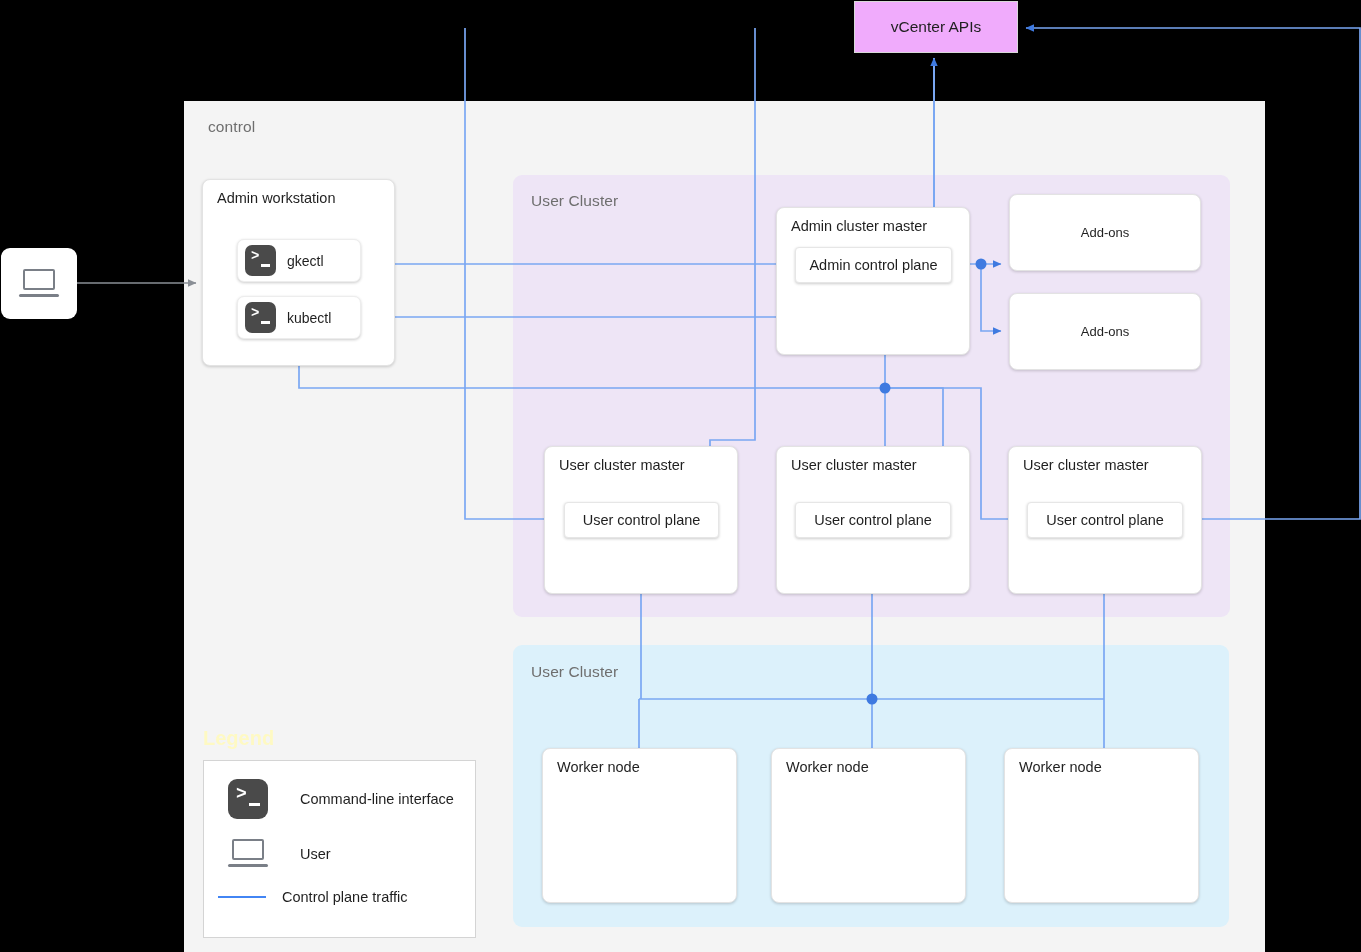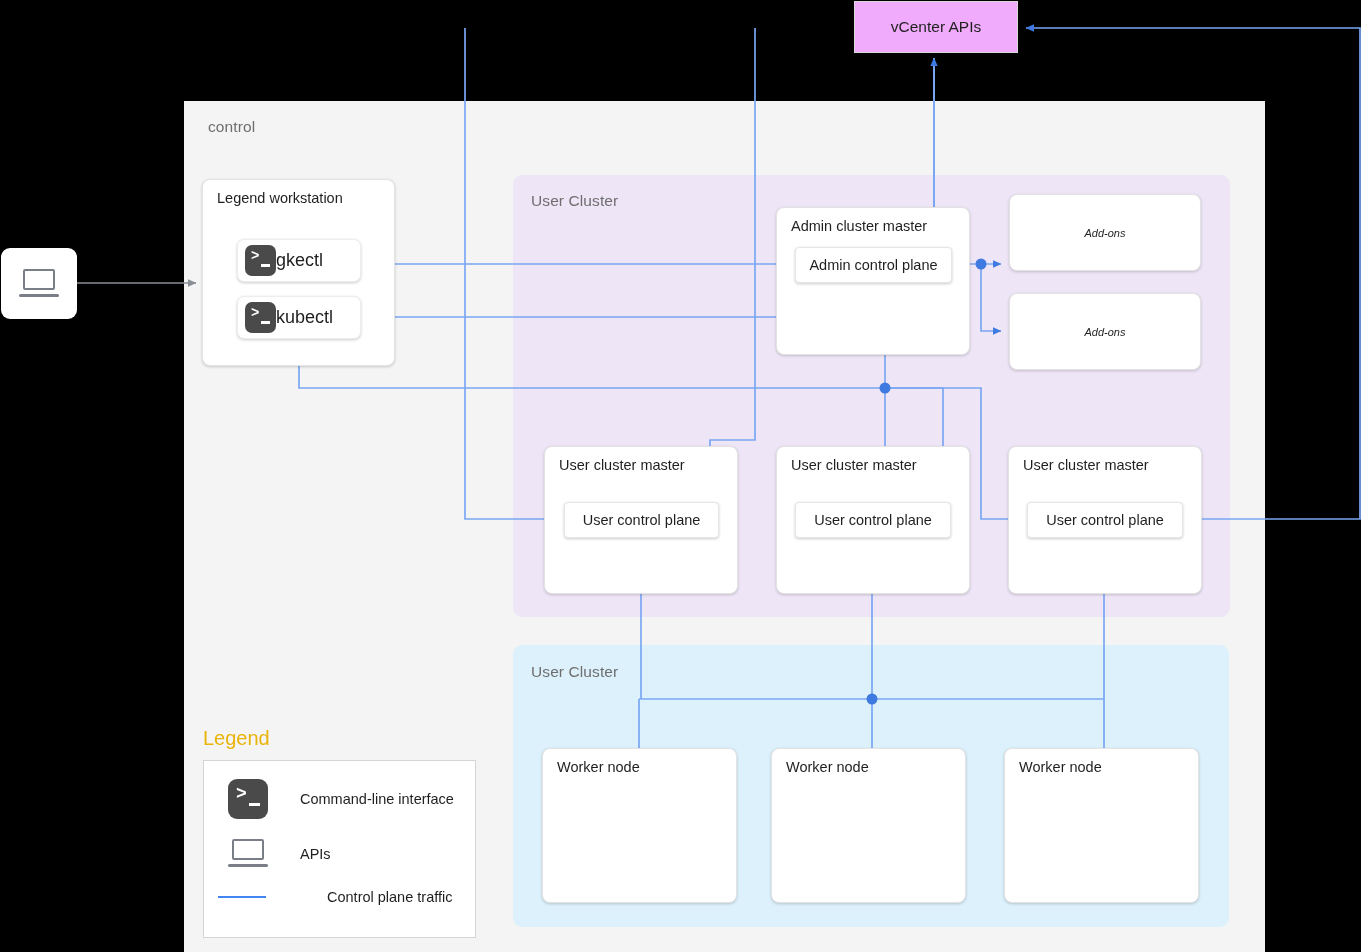--- a/index.html
+++ b/index.html
@@ -18,21 +18,21 @@
 
   .usercluster{left:513px;top:645px;width:716px;height:282px;
                background:#dcf1fb;border-radius:9px;}
   .usercluster-label{left:531px;top:663px;}
 
   
   .card{background:#fff;border:1px solid #e3e3e3;border-radius:8px;
         box-shadow:0 1px 3px rgba(0,0,0,.18);box-sizing:border-box;}
   .card-title{position:absolute;left:14px;top:10px;font-size:14.5px;color:#1f1f1f;}
   .card-center{display:flex;align-items:center;justify-content:center;
-               font-size:11px;color:#1f1f1f;height:100%;font-style:italic;}
+               font-size:13px;color:#1f1f1f;height:100%;}
 
   .admin-ws{left:202px;top:179px;width:193px;height:187px;}
   .admin-master{left:776px;top:191px;width:194px;height:148px;margin-top:16px;}
   .addon1{left:1009px;top:194px;width:192px;height:77px;}
   .addon2{left:1009px;top:293px;width:192px;height:77px;}
 
   .ucm1{left:544px;top:446px;width:194px;height:148px;}
   .ucm2{left:776px;top:446px;width:194px;height:148px;}
   .ucm3{left:1008px;top:446px;width:194px;height:148px;}
 
@@ -49,21 +49,21 @@
   .ucp1{left:564px;top:502px;width:155px;height:36px;}
   .ucp2{left:795px;top:502px;width:156px;height:36px;}
   .ucp3{left:1027px;top:502px;width:156px;height:36px;}
 
   
   .clirow{left:237px;top:239px;width:124px;height:43px;background:#fff;
           border:1px solid #ededed;border-radius:7px;
           box-shadow:0 1px 3px rgba(0,0,0,.2);
           display:flex;align-items:center;box-sizing:border-box;}
   .clirow.second{top:296px;}
-  .cli-label{font-size:18px;color:#1f1f1f;}
+  .cli-label{font-size:14px;color:#1f1f1f;margin-left:11px;}
 
   .term{width:31px;height:31px;border-radius:7px;background:#4a4a4a;
         margin-left:7px;flex:0 0 auto;position:relative;}
   .term:before{content:">";position:absolute;left:6px;top:4px;color:#fff;
         font-family:"Liberation Mono","DejaVu Sans Mono",monospace;
         font-size:14px;font-weight:bold;line-height:1;}
   .term:after{content:"";position:absolute;left:16px;top:19px;width:9px;height:2.5px;
         background:#fff;}
 
   
@@ -74,27 +74,27 @@
   
   .usericon{left:1px;top:248px;width:76px;height:71px;background:#fff;
             border-radius:9px;display:flex;align-items:center;justify-content:center;}
   .laptop{width:40px;height:30px;position:relative;}
   .laptop .scr{position:absolute;left:4px;top:0;width:32px;height:21px;
        border:2.6px solid #7a7f87;border-radius:2px;box-sizing:border-box;}
   .laptop .base{position:absolute;left:0;top:25px;width:40px;height:3px;
        background:#7a7f87;border-radius:2px;}
 
   
-  .legend-title{left:203px;top:727px;font-size:20px;color:#eab308;}
+  .legend-title{left:203px;top:727px;font-size:20px;color:#fef9c3;font-weight:bold;}
   .legend-box{left:203px;top:760px;width:273px;height:178px;background:#fff;
               border:1px solid #d4d4d4;box-sizing:border-box;}
   .legend-item{position:absolute;display:flex;align-items:center;}
   .lg1{left:24px;top:18px;}
   .lg2{left:24px;top:78px;}
-  .lg3{left:14px;top:128px;gap:45px;}
+  .lg3{left:14px;top:128px;}
   .legend-text{font-size:14.5px;color:#1f1f1f;margin-left:32px;}
   .legend-text.line-text{margin-left:16px;}
   .lg-term{width:40px;height:40px;border-radius:9px;background:#4a4a4a;position:relative;}
   .lg-term:before{content:">";position:absolute;left:8px;top:6px;color:#fff;
         font-family:"Liberation Mono","DejaVu Sans Mono",monospace;
         font-size:18px;font-weight:bold;line-height:1;}
   .lg-term:after{content:"";position:absolute;left:21px;top:24px;width:11px;height:3px;
         background:#fff;}
   .lg-laptop{width:40px;height:30px;position:relative;}
   .lg-laptop .scr{position:absolute;left:4px;top:0;width:32px;height:21px;
@@ -176,21 +176,21 @@
   <div class="abs vcenter">vCenter APIs</div>
 
   <div class="abs usericon">
     <div class="laptop">
       <div class="scr"></div>
         <div class="base"></div>
     </div>
   </div>
 
   <div class="abs card admin-ws">
-    <div class="card-title">Legend workstation</div>
+    <div class="card-title">Admin workstation</div>
   </div>
   <div class="abs clirow">
     <div class="term"></div>
     <div class="cli-label">gkectl</div>
   </div>
   <div class="abs clirow second">
     <div class="term"></div>
     <div class="cli-label">kubectl</div>
   </div>
 
@@ -235,21 +235,21 @@
   <div class="abs legend-box">
     <div class="legend-item lg1">
       <div class="lg-term"></div>
       <div class="legend-text">Command-line interface</div>
     </div>
     <div class="legend-item lg2">
       <div class="lg-laptop">
         <div class="scr"></div>
           <div class="base"></div>
       </div>
-      <div class="legend-text">APIs</div>
+      <div class="legend-text">User</div>
     </div>
     <div class="legend-item lg3">
       <div class="lg-line"></div>
       <div class="legend-text line-text">Control plane traffic</div>
     </div>
   </div>
 
 </div>
 
 </body></html>

